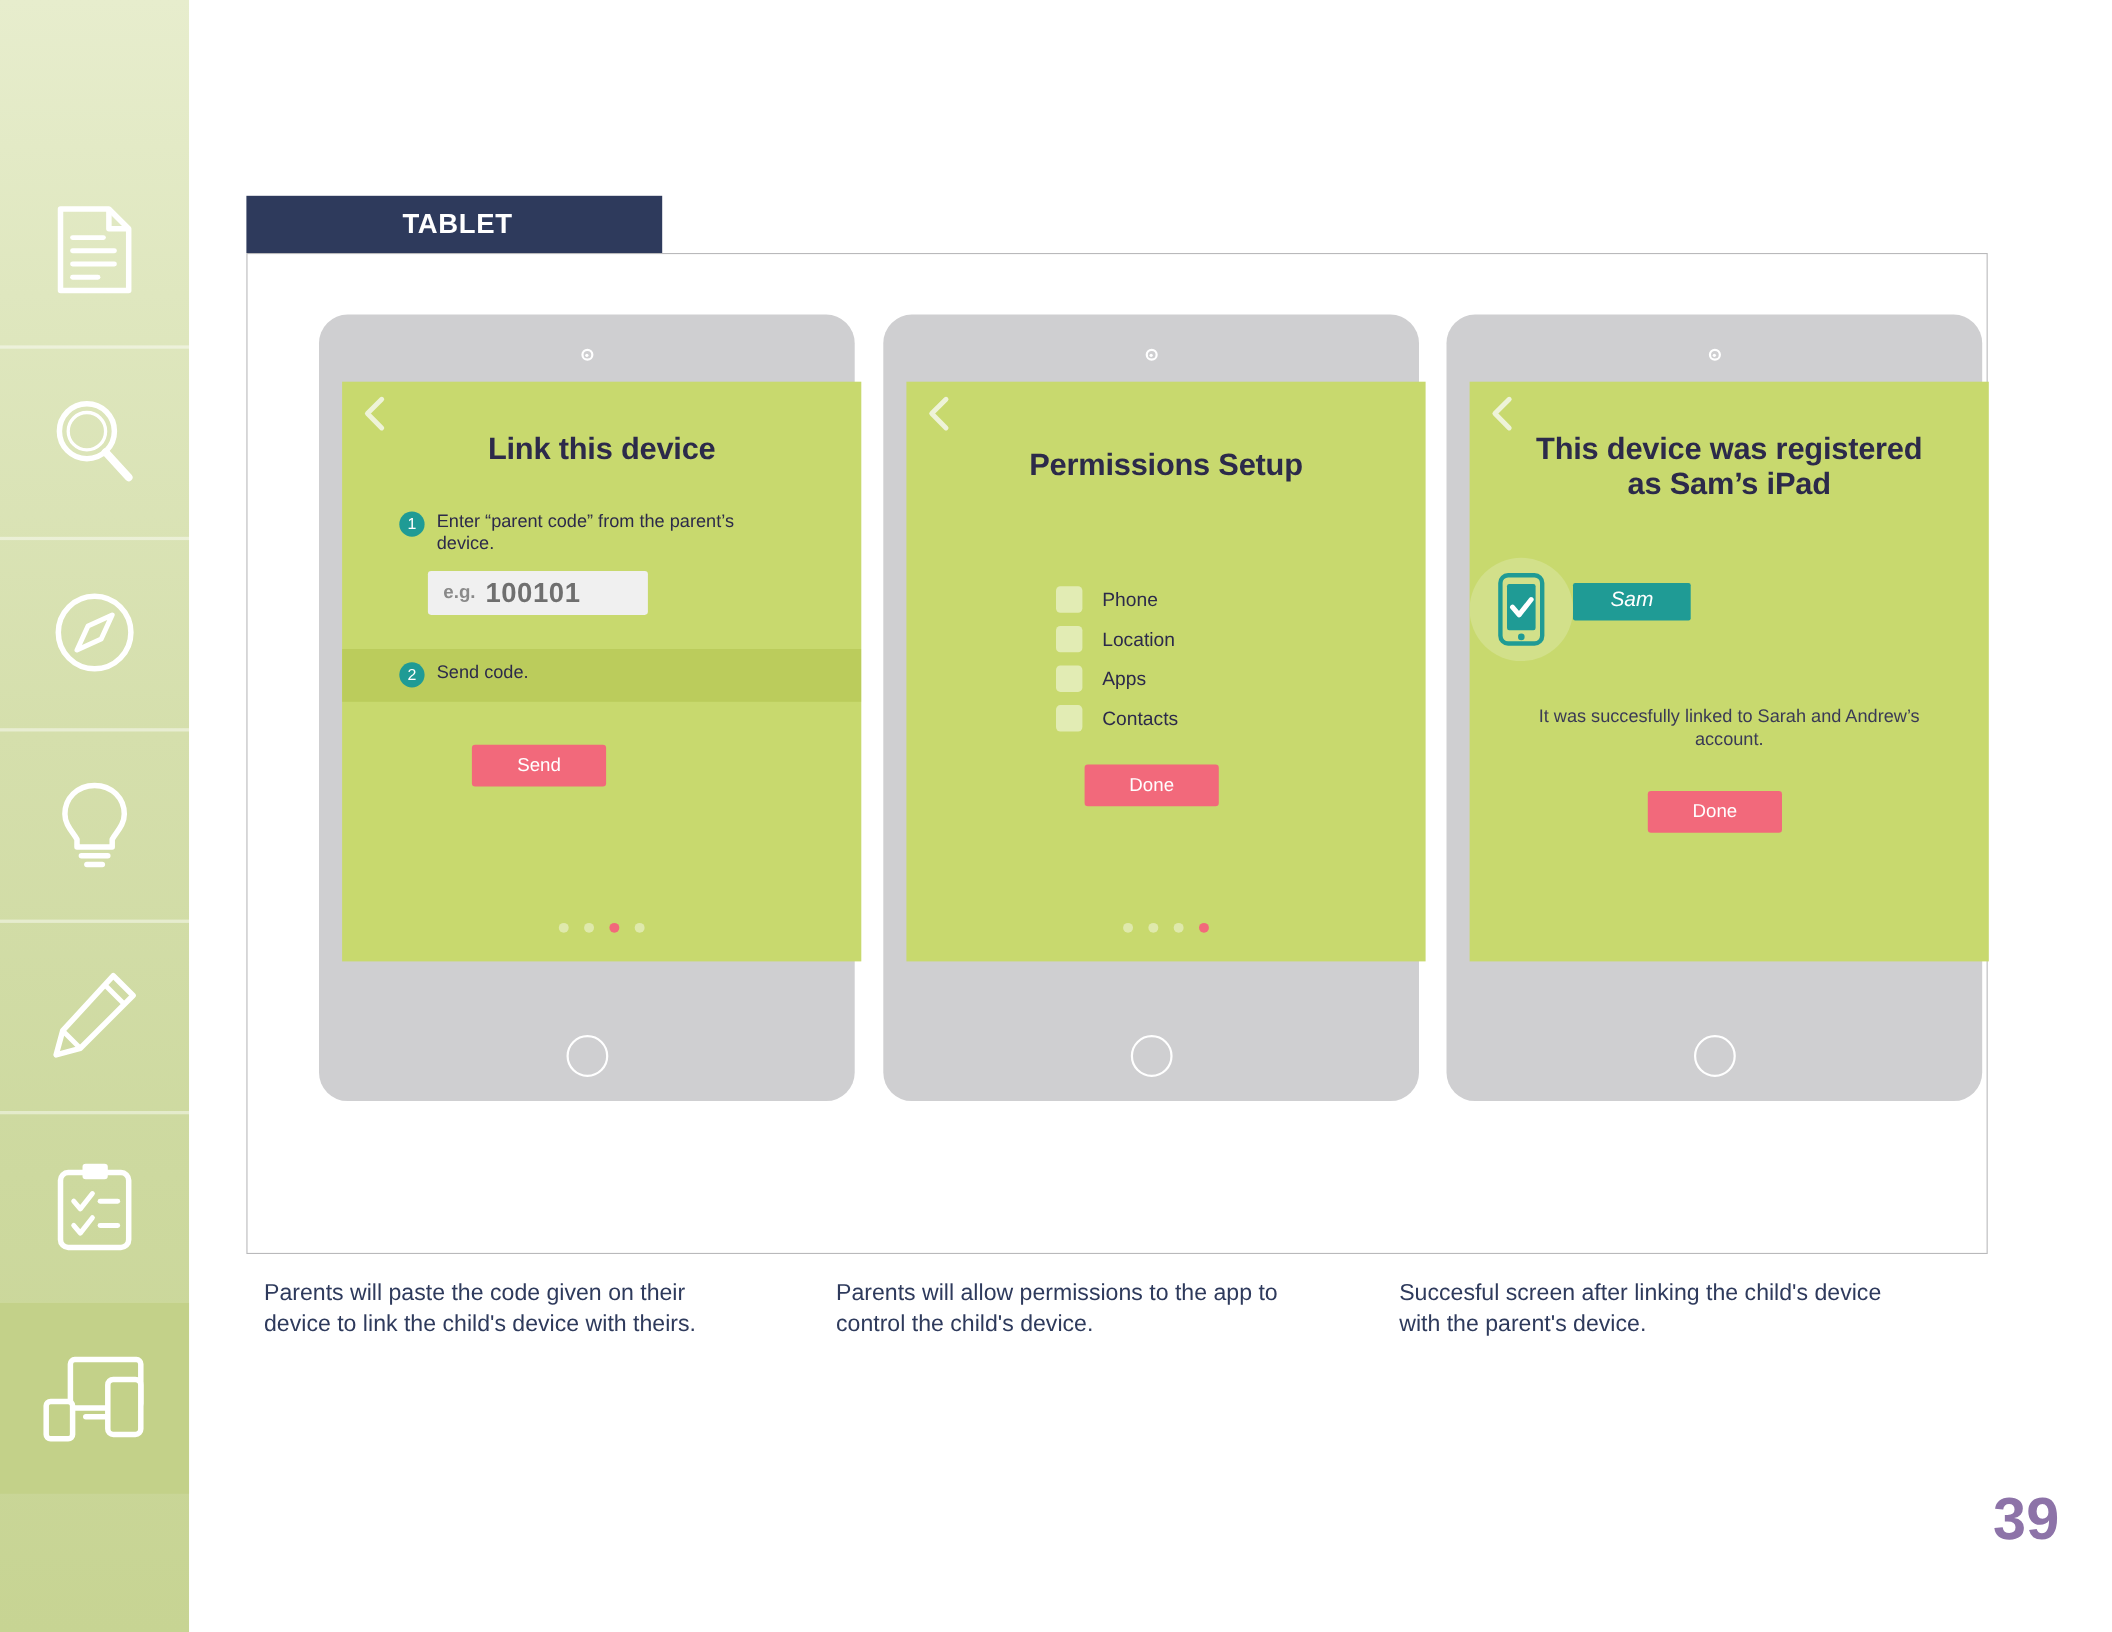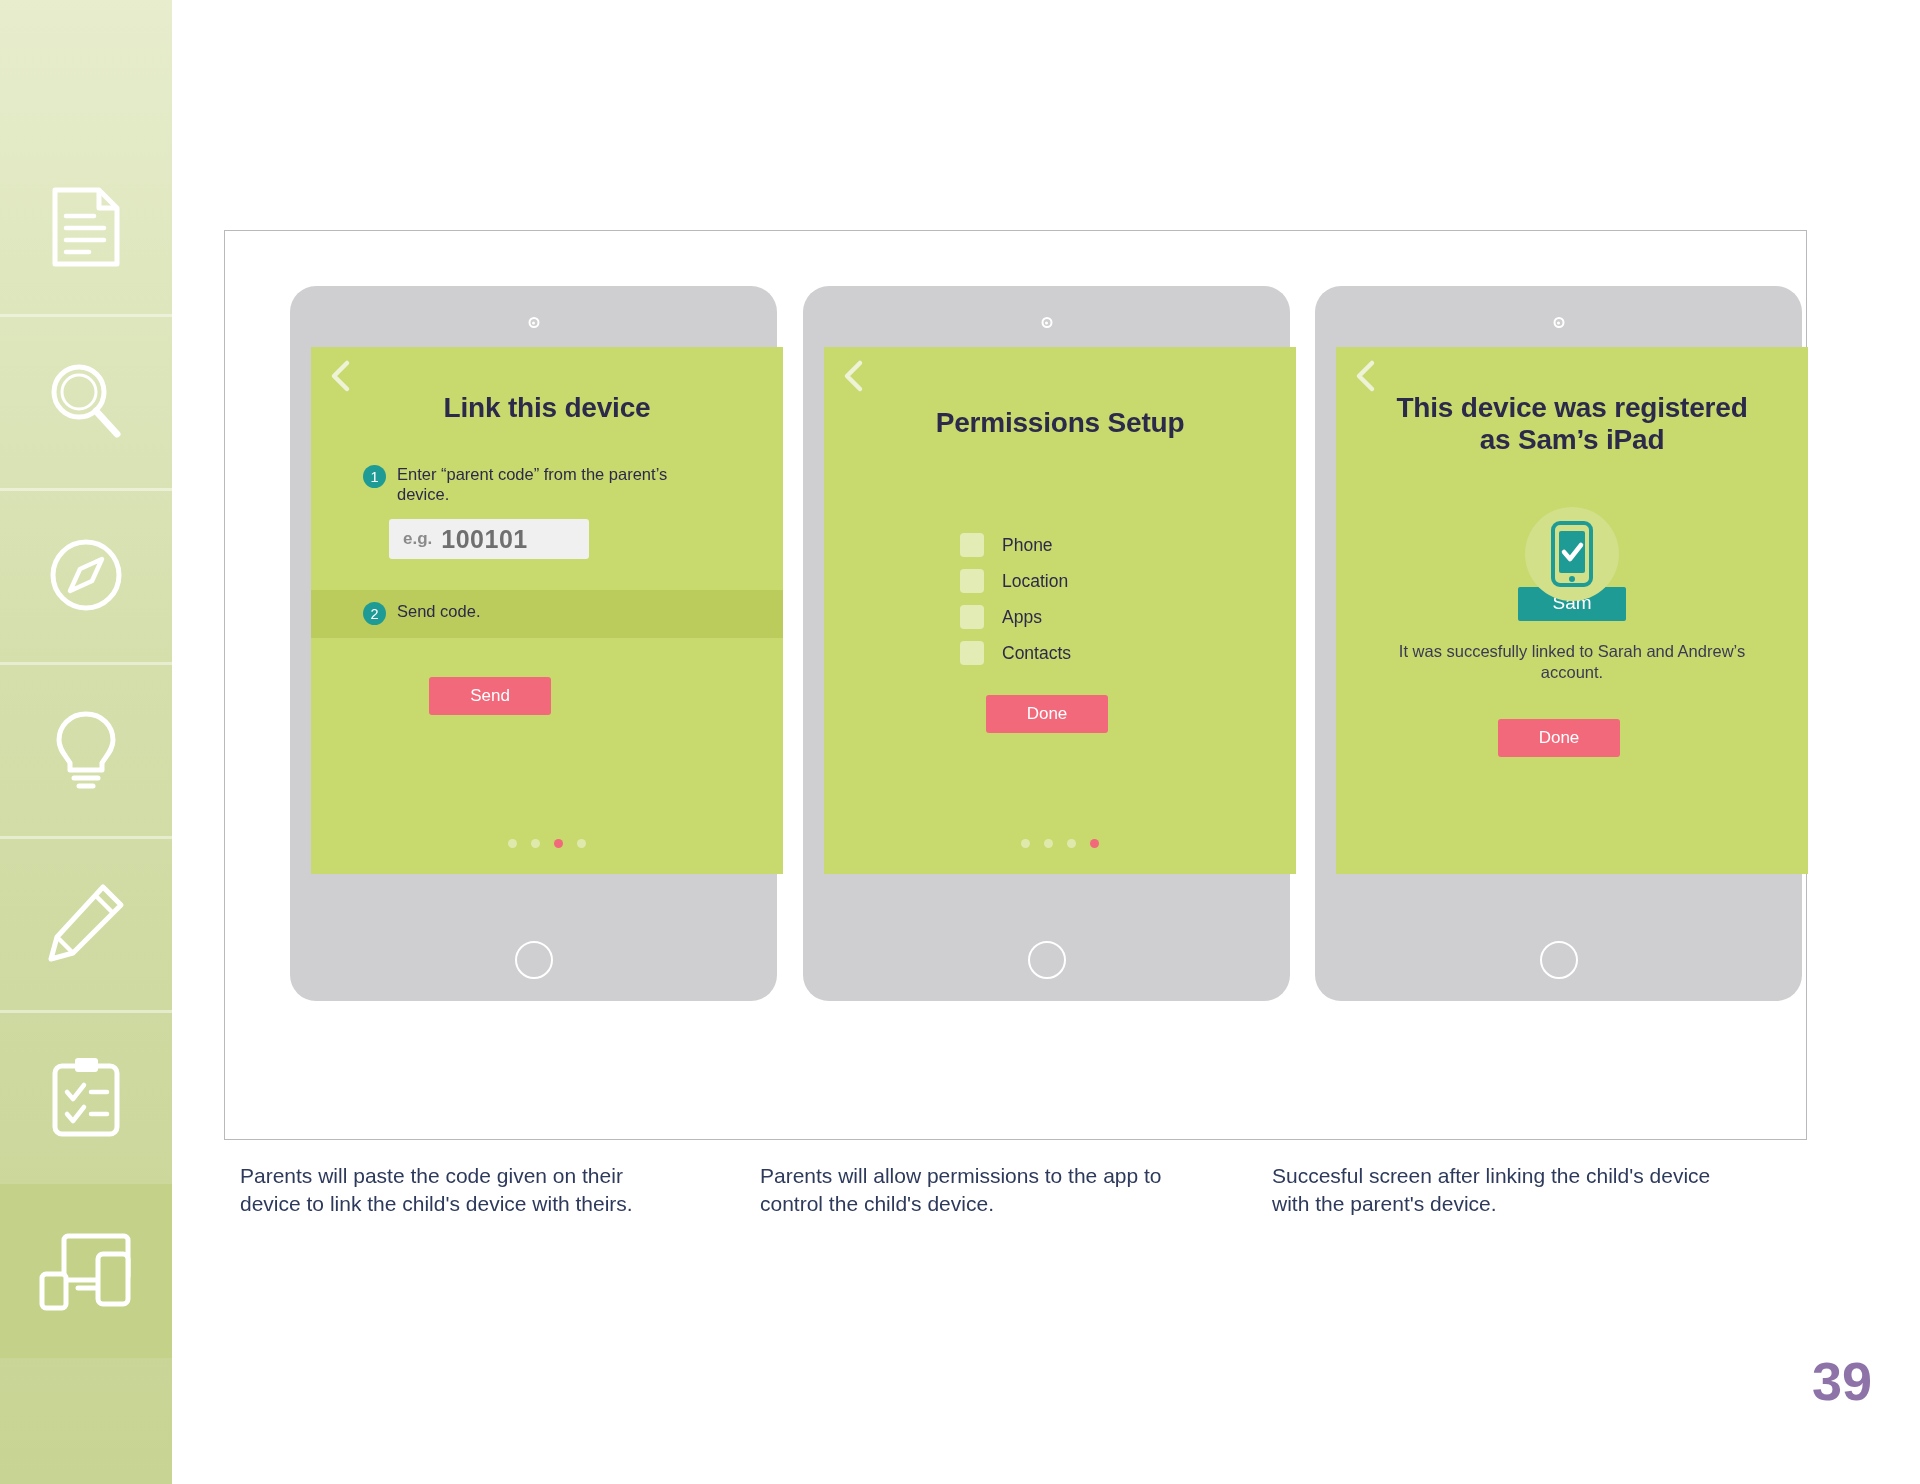--- a/index.html
+++ b/index.html
@@ -270,22 +270,23 @@
   .perm-label {
     color: #2c2a4a;
     font-size: 17.5px;
   }
 
   
   .device-badge-wrap {
     position: absolute;
     left: 0; right: 0;
     display: flex;
-    flex-direction: column;
-    align-items: center;
+    flex-direction: row;
+    align-items: center;
+    font-style: italic;
   }
   .glow {
     position: relative;
     width: 94px; height: 94px;
     border-radius: 50%;
     background: #d2e08a;
     display: flex;
     align-items: center;
     justify-content: center;
   }
@@ -402,20 +403,23 @@
         <line x1="40" y1="60" x2="78" y2="60" stroke="#ffffff" stroke-width="5" stroke-linecap="round"></line>
         <rect x="60" y="26" width="30" height="50" rx="5" fill="#c3d189" stroke="#ffffff" stroke-width="5"></rect>
         <rect x="4" y="46" width="24" height="34" rx="4" fill="#c3d189" stroke="#ffffff" stroke-width="5"></rect>
       </svg>
     </span>
   </div>
 </div>
 
 <div class="page">
 
+  <div class="tab-label">
+    <span>TABLET</span>
+  </div>
 
   <div class="frame">
 
     <div class="tablet t1">
       <div class="cam"></div>
       <div class="home"></div>
 
       <div class="screen">
 
         <div class="back-chevron">

